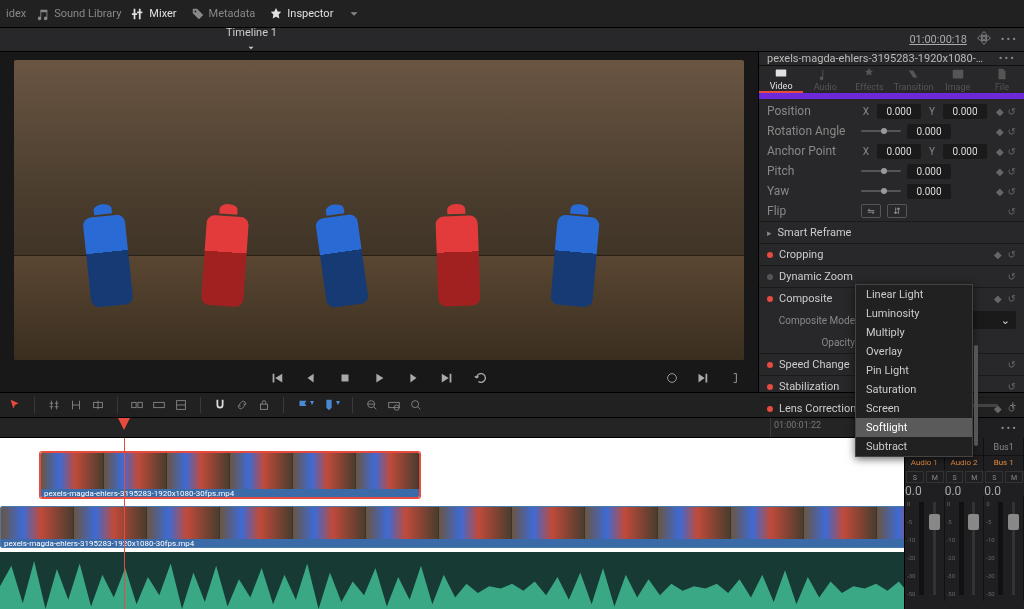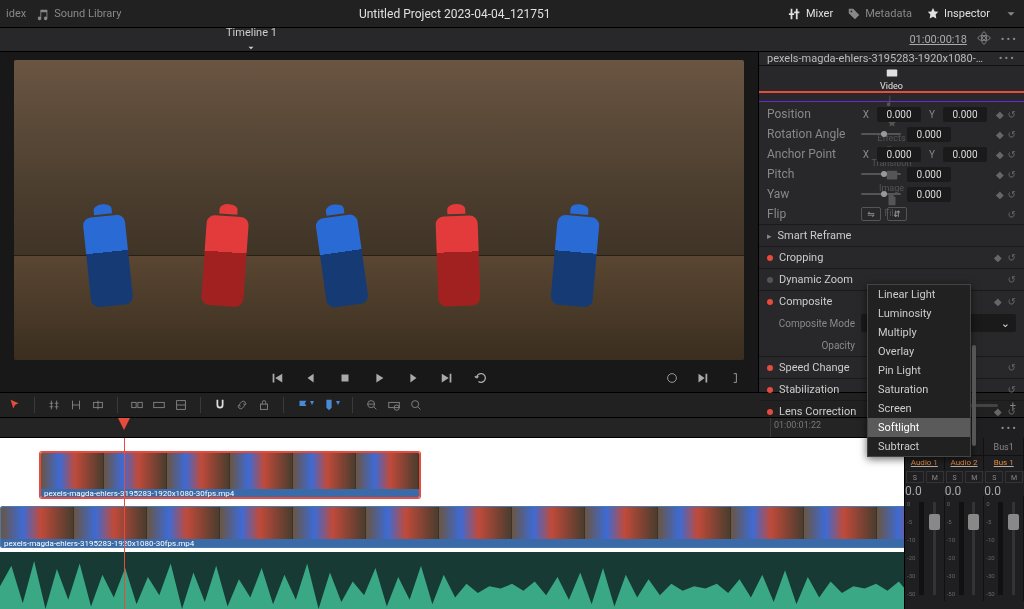--- a/index.html
+++ b/index.html
@@ -38,21 +38,21 @@
 
 .transport { height: 28px; display: flex; align-items: center; justify-content: center; gap: 14px; }
 .transport .side { position: absolute; display:flex; gap:10px; right:16px; }
 .tbtn { width: 20px; height: 20px; display:flex; align-items:center; justify-content:center; color:#aaa; cursor:pointer; }
 .tbtn svg { width:14px; height:14px; }
 
 
 .inspector { width: 266px; background: #28282a; border-left: 1px solid #000; display: flex; flex-direction: column; overflow: visible; position: relative; }
 .insp-head { height: 24px; display: flex; align-items: center; justify-content: space-between; padding: 0 8px; color: #bbb; font-size: 11px; border-bottom:1px solid #111; }
 .insp-head .dots { color:#888; letter-spacing:2px; }
-.insp-tabs { display:flex; height:36px; border-bottom:1px solid #6d28d9;flex-direction:column; }
+.insp-tabs { display:flex; height:36px; border-bottom:6px solid #6d28d9; }
 .insp-tabs .itab { flex:1; display:flex; flex-direction:column; align-items:center; justify-content:center; gap:1px; font-size:9px; color:#555; cursor:pointer; }
 .insp-tabs .itab.active { color:#e0e0e0; border-bottom:2px solid #e64b3d; }
 .insp-tabs svg { width:14px; height:14px; }
 
 .insp-body { flex:1; overflow:visible; padding: 2px 0; }
 .prop-row { display:flex; align-items:center; height:20px; padding: 0 8px; gap:6px; }
 .prop-row .plabel { width:88px; text-align:left; color:#888; font-size:12px; }
 .prop-row .axis { width:10px; color:#888; font-size:10px; text-align:center; }
 .prop-row .numbox { width:44px; height:15px; background:#1a1a1a; border-radius:2px; text-align:center; font-size:10px; color:#ddd; line-height:15px; }
 .prop-row .slider { width:40px; height:2px; background:#555; position:relative; border-radius:1px; }
@@ -66,21 +66,21 @@
 .section-row .dot { width:6px;height:6px;border-radius:50%;background:#e64b3d; }
 .section-row .dot.off { background:#555; }
 .section-row .slabel { color:#ccc; font-size:11px; }
 .section-row .kf-icons { margin-left:auto; display:flex; gap:6px; color:#666; font-size:10px; }
 
 .dropdown-row { display:flex; align-items:center; height:22px; padding:0 8px; gap:6px; }
 .dropdown-row .plabel { width:88px; text-align:right; color:#888; font-size:10px; }
 .dropdown-row .sel { flex:1; height:18px; background:#1a1a1a; border-radius:2px; padding:0 6px; color:#ddd; display:flex; align-items:center; justify-content:space-between; cursor:pointer; position:relative; }
 
 
-.dd-menu { position:absolute; left:108px; top:232px; width:104px; background:#212121; border:1px solid #444; z-index:50; box-shadow:0 2px 8px rgba(0,0,0,.6); }
+.dd-menu { position:absolute; left:96px; top:232px; width:118px; background:#212121; border:1px solid #444; z-index:50; box-shadow:0 2px 8px rgba(0,0,0,.6); }
 .dd-menu .opt { padding:3px 10px; font-size:11px; color:#ccc; cursor:pointer; }
 .dd-menu .opt.sel { background:#5a5a5a; color:#fff; }
 .dd-menu .scrub { position:absolute; right:-6px; top:60px; bottom:10px; width:4px; background:#555; border-radius:2px; }
 
 .insp-foot { height:20px; display:flex; align-items:center; justify-content:flex-end; padding:0 6px; gap:6px; font-size:9px; color:#999; border-top:1px solid #111;}
 .insp-foot .dimbtn { border:1px solid #555; border-radius:2px; padding:0 4px; }
 
 
 .toolbar { height:26px; background:#212121; border-top:1px solid #000; border-bottom:1px solid #000; display:flex; align-items:center; padding:0 8px; gap:12px; }
 .toolbar .tgroup { display:flex; gap:8px; align-items:center; }
@@ -110,21 +110,21 @@
 .audio-track { position:absolute; top:114px; left:0; right:0; height:60px; background:#173a34; }
 .audio-track .wave { position:absolute; inset:0; }
 .audio-track .wave path { fill:#3aa884; }
 
 
 .mixer { position:absolute; top:0; right:0; width:120px; bottom:0; background:#1f1f21; border-left:1px solid #000; }
 .mixer-head { height:20px; display:flex; align-items:center; justify-content:space-between; padding:0 6px; font-size:11px; color:#ccc; }
 .mixer-bus { height:18px; display:flex; border-bottom:1px solid #111; }
 .mixer-bus .bcell { flex:1; text-align:center; font-size:9px; line-height:18px; color:#3aa884; border-right:1px solid #111; cursor:pointer;}
 .mixer-bus .bcell.bus { color:#888; }
-.mixer-name { height:14px; display:flex;text-decoration:underline; }
+.mixer-name { height:14px; display:flex; }
 .mixer-name .ncell { flex:1; text-align:center; font-size:8px; line-height:14px; color:#e68a3d; border-right:1px solid #111; }
 .mixer-btns { height:14px; display:flex; }
 .mixer-btns .bt { flex:1; text-align:center; font-size:7px; line-height:12px; color:#888; border:1px solid #333; margin:1px; cursor:pointer; }
 .mixer-db { height:12px; display:flex; }
 .mixer-db .dbc { flex:1; font-size:12px; color:#aaa; }
 .mixer-faders { flex:1; display:flex; height:105px; }
 .mixer-faders .fcol { flex:1; border-right:1px solid #111; position:relative; }
 .mixer-faders .scale { position:absolute; left:2px; top:4px; bottom:4px; width:10px; display:flex; flex-direction:column; justify-content:space-between; font-size:6px; color:#666; }
 .mixer-faders .meter { position:absolute; left:14px; top:6px; bottom:6px; width:5px; background:#111; }
 .mixer-faders .fader-track { position:absolute; right:8px; top:6px; bottom:6px; width:3px; background:#333; }
@@ -139,21 +139,20 @@
     <span class="topbar-item">
       <span>idex</span>
     </span>
     <span class="topbar-item">
       <svg viewBox="0 0 16 16" fill="currentColor">
           <path d="M5 3v8.3A2 2 0 1 0 6 13V6h6v5.3A2 2 0 1 0 13 13V3H5z"></path>
         </svg>
       <span>Sound Library</span>
     </span>
   </div>
-  <div class="center">Untitled Project 2023-04-04_121751</div>
   <div class="right">
     <span class="topbar-item sel">
       <svg viewBox="0 0 16 16" fill="currentColor">
           <path d="M3 2v5H1v2h2v5h2V9h2V7H5V2H3zm6 0v3H7v2h2v7h2V7h2V5h-2V2H9z"></path>
         </svg>
       <span>Mixer</span>
     </span>
     <span class="topbar-item">
       <svg viewBox="0 0 16 16" fill="currentColor">
           <path d="M2 2h5l7 7-5 5-7-7V2zm3 2a1 1 0 100 2 1 1 0 000-2z"></path>

